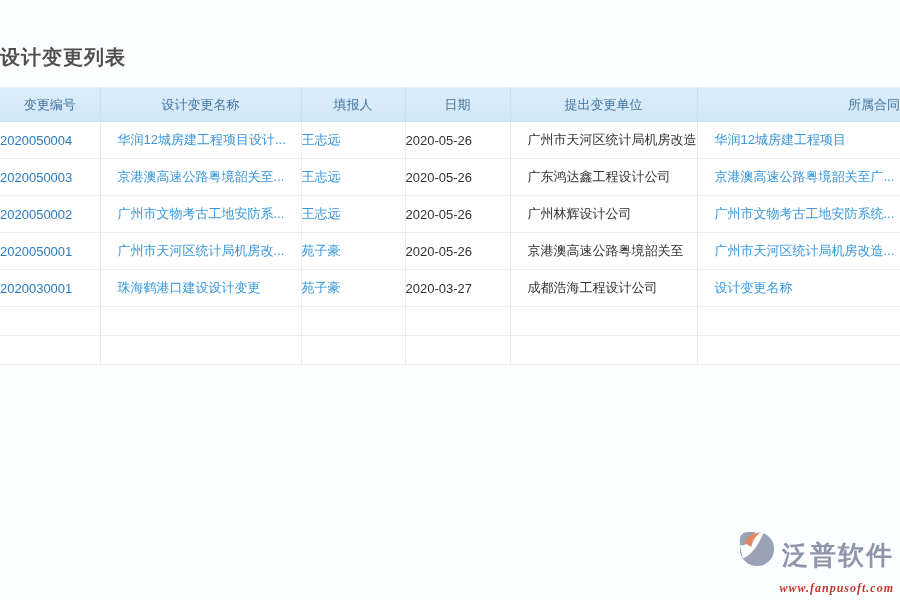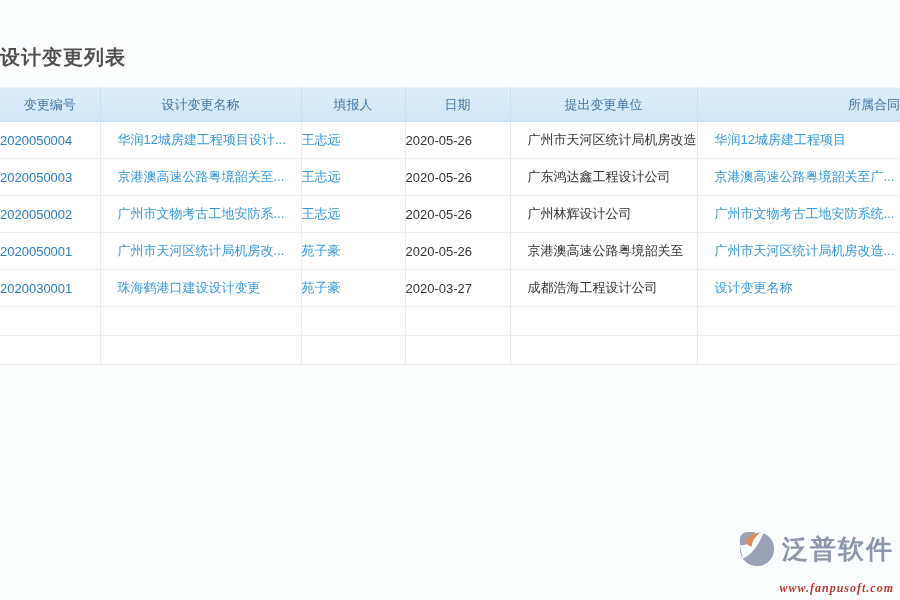--- a/index.html
+++ b/index.html
@@ -58,21 +58,21 @@
   .logo {
     position:absolute;
     right:6px;
     bottom:6px;
     text-align:right;
     cursor:pointer;
     line-height:1;
   }
   .logo-row {
     display:flex;
-    align-items:center;
+    align-items:flex-end;
     justify-content:flex-end;
     gap:6px;
   }
   .logo-text {
     font-size:26px;
     font-weight:bold;
     color:#8d96aa;
     letter-spacing:2px;
   }
   .logo-url {

